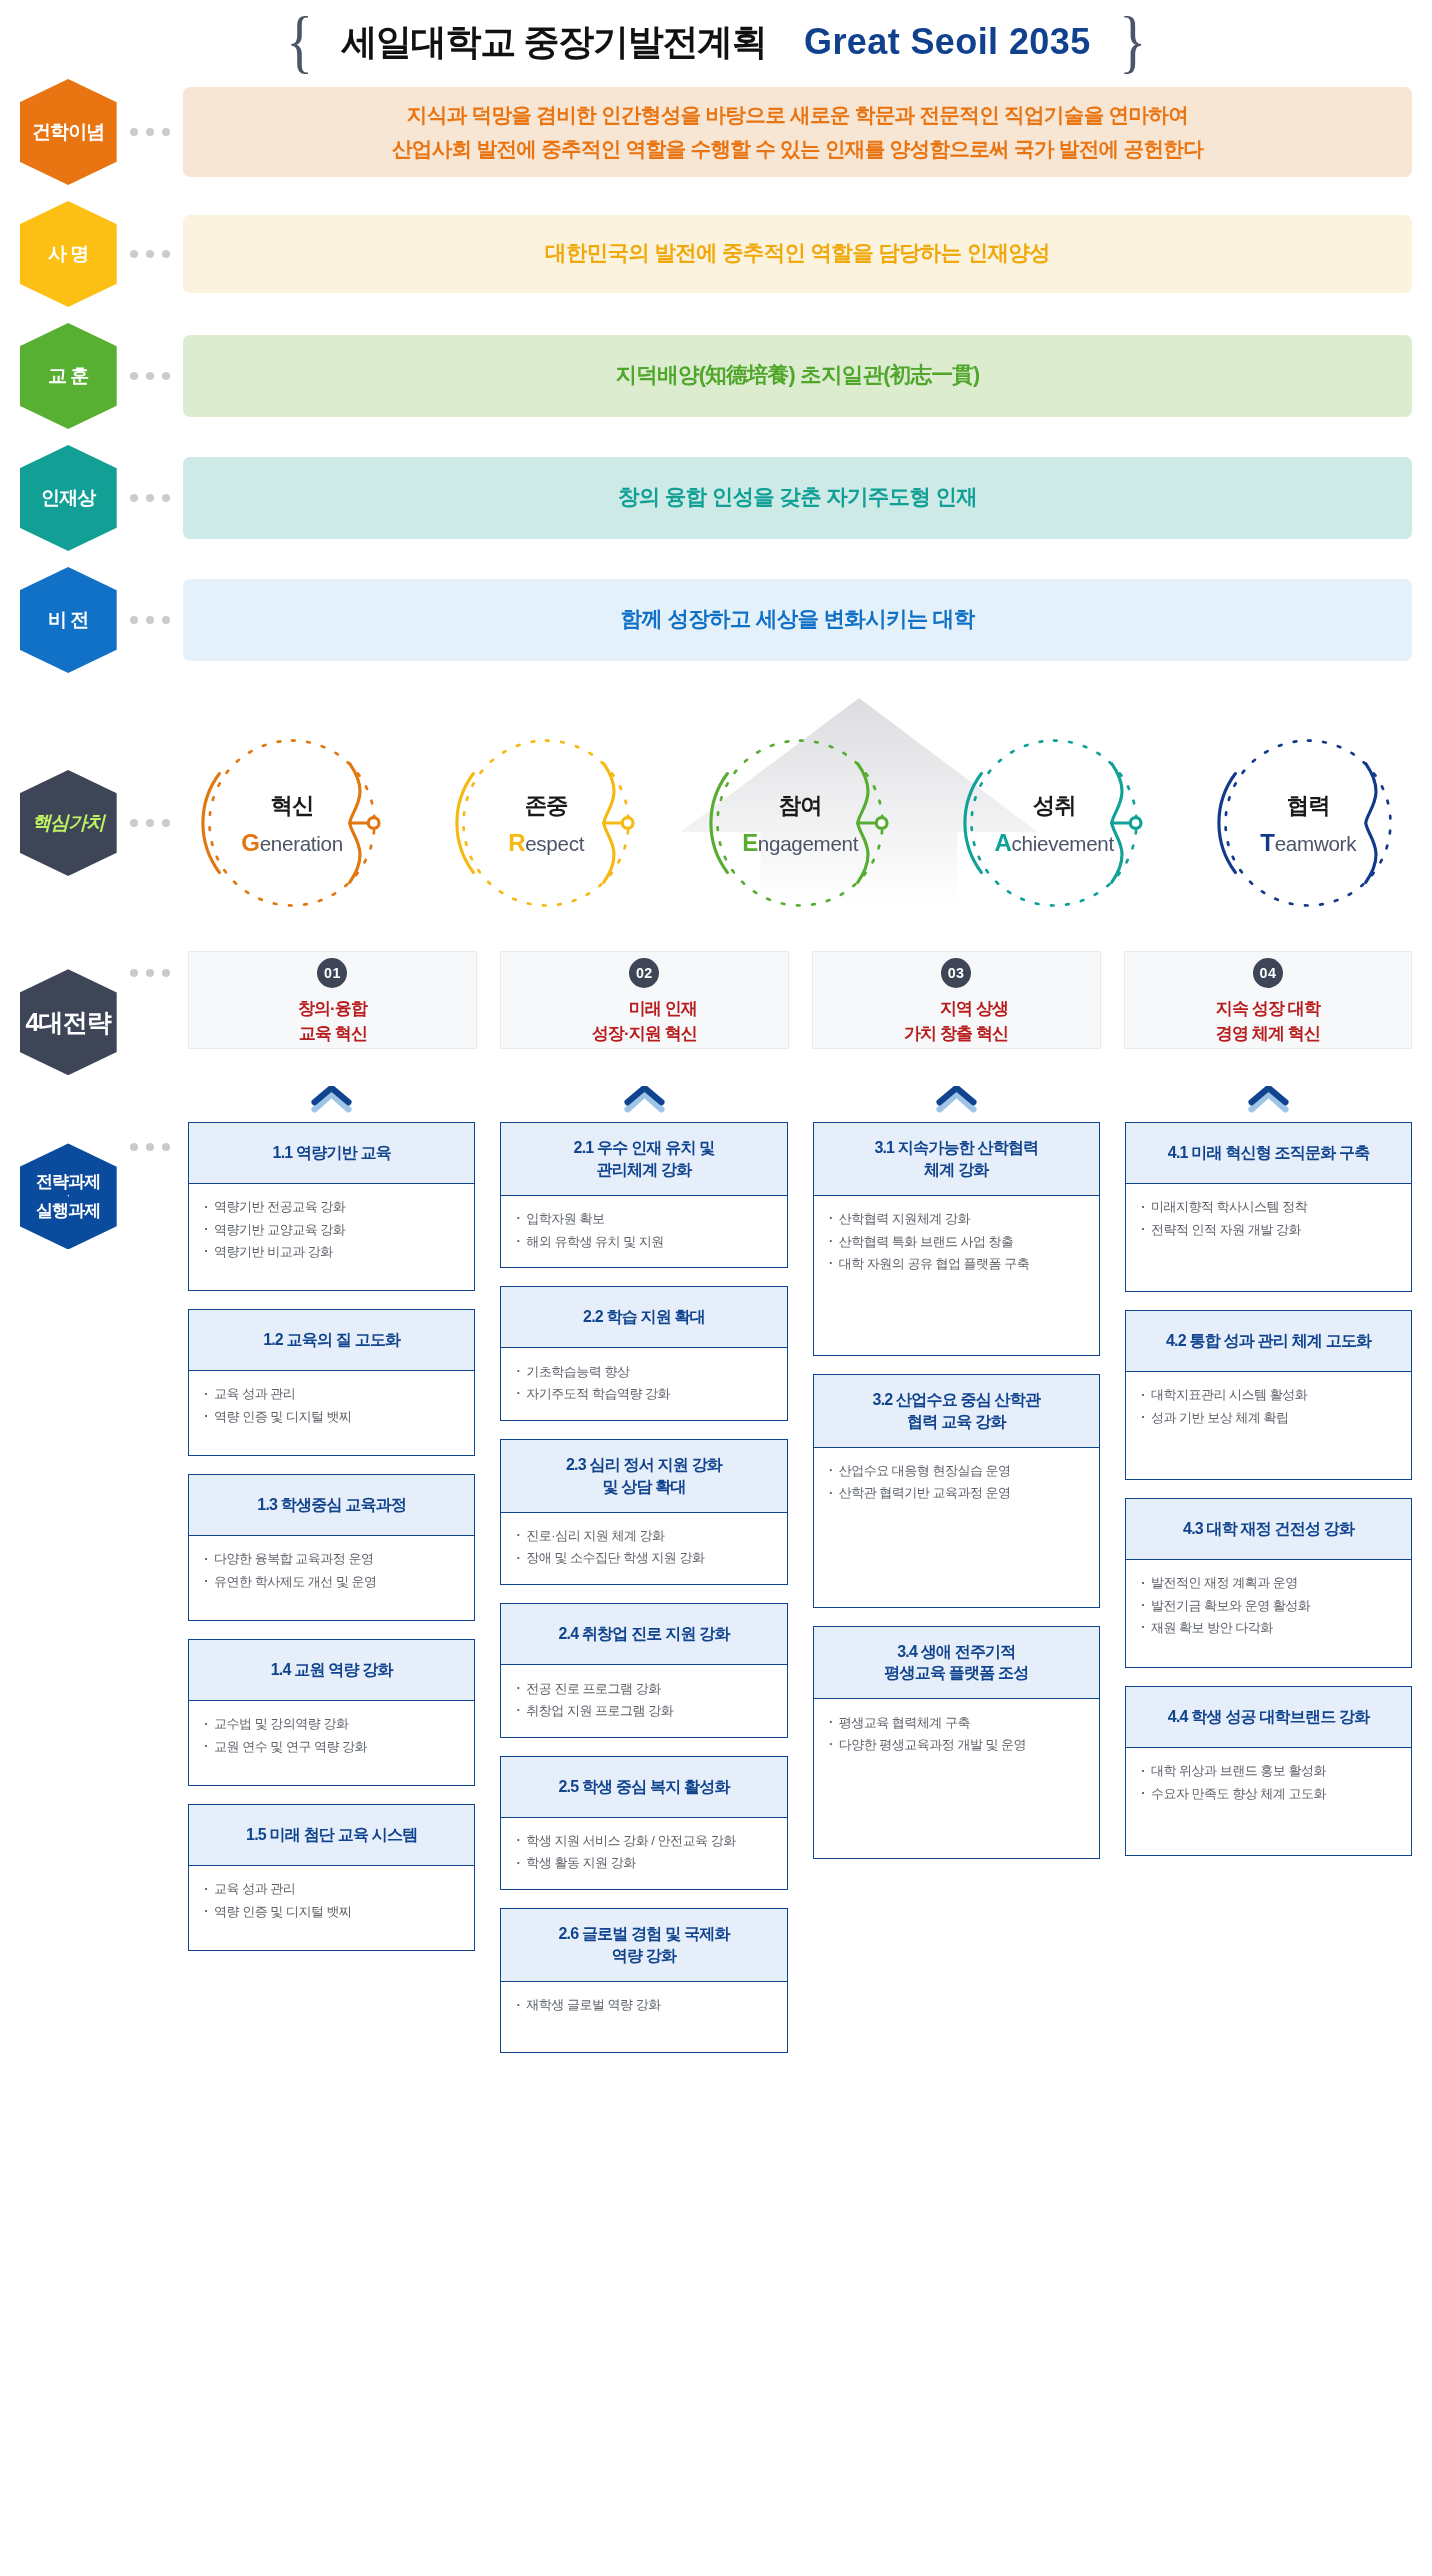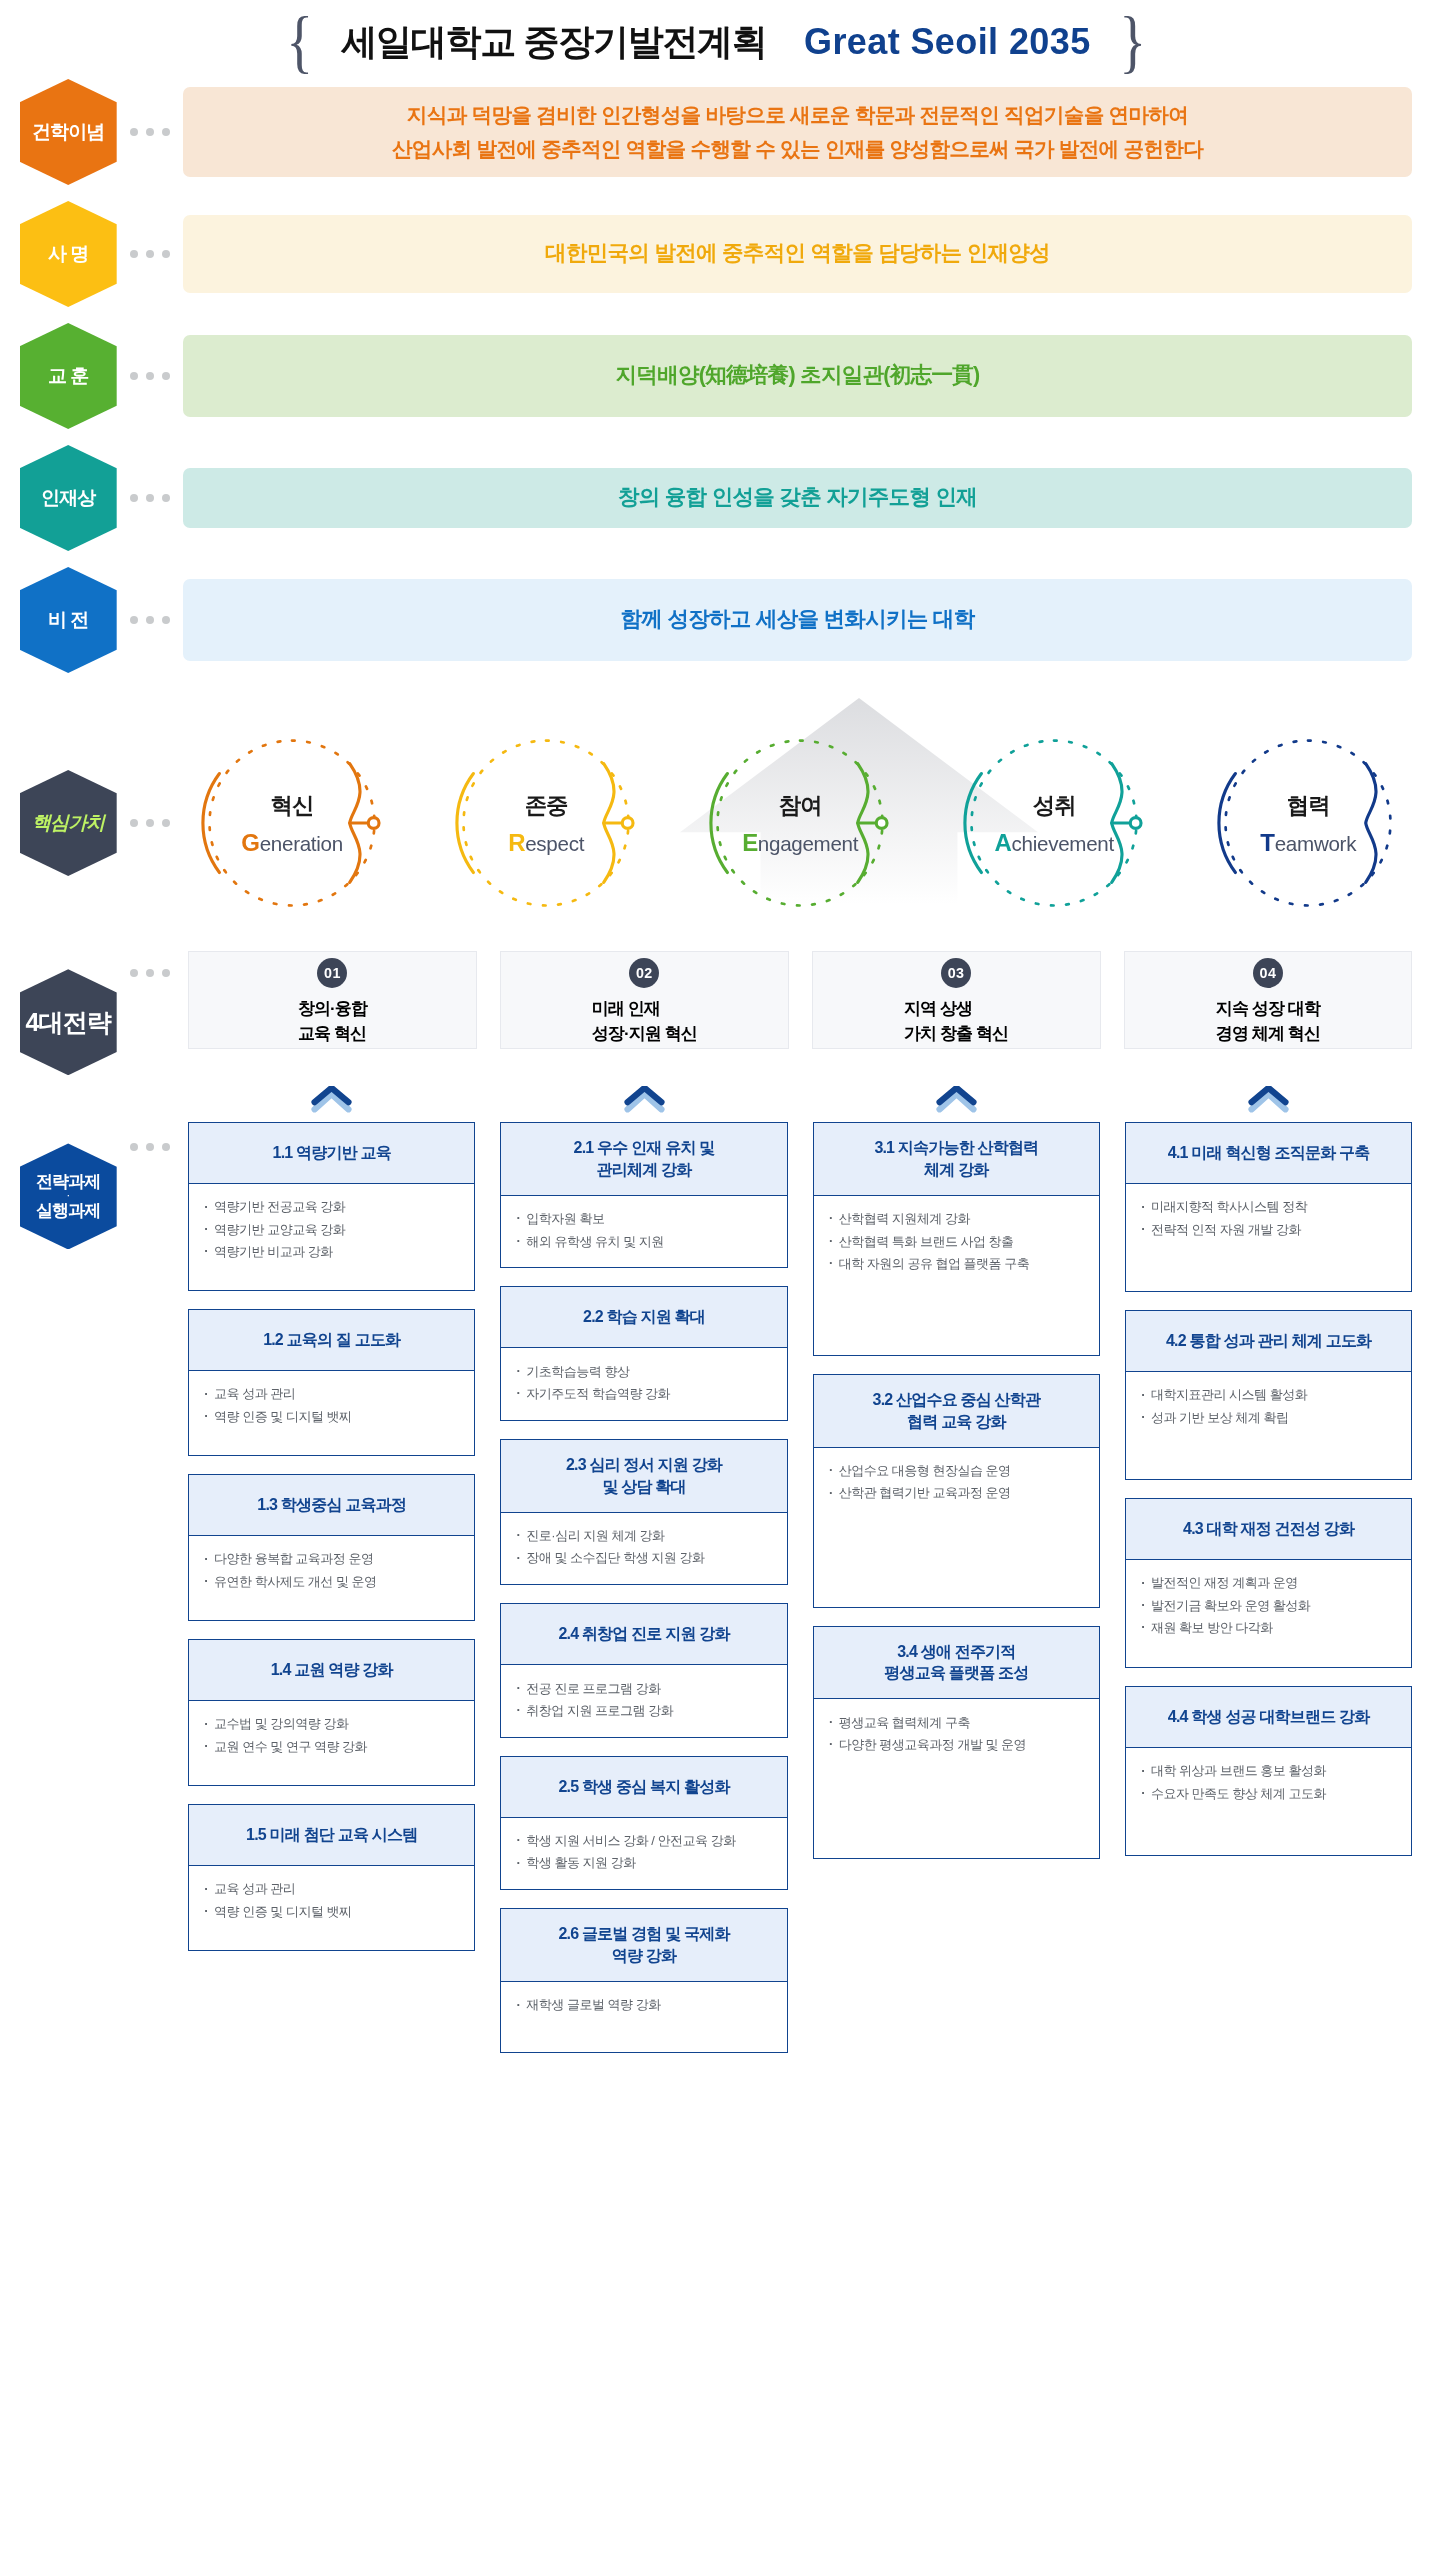--- a/index.html
+++ b/index.html
@@ -196,22 +196,22 @@
   }
   .snum {
     width: 30px; height: 30px; border-radius: 50%;
     background: #3d4557; color: #fff;
     font-size: 14.3px; font-weight: bold;
     display: flex; align-items: center; justify-content: center;
     margin-bottom: 9px;
     letter-spacing: 0.4px;
   }
   .stext {
-    font-size: 17px; color: #000000; font-weight: 600;
-    text-align: left; line-height: 1.45; letter-spacing: -0.9px;
+    font-size: 17px; color: #b91c1c; font-weight: 600;
+    text-align: right; line-height: 1.45; letter-spacing: -0.9px;
   }
   .stext span { display: block; }
 
   
   .chevron-row {
     display: flex;
     padding: 0 19.7px;
     margin-top: 10.7px;
   }
   .chevron-spacer { flex: 0 0 163px; }
@@ -346,21 +346,21 @@
         </div>
       </div>
     </div>
     <div class="idrow">
       <div class="hex" style="background: rgb(18, 160, 150);">인재상</div>
       <div class="dots">
         <i></i>
         <i></i>
         <i></i>
       </div>
-      <div class="bannerbox" style="background: rgb(205, 234, 230); color: rgb(18, 160, 150); height: 60px; font-size: 21.5px;">
+      <div class="bannerbox" style="background: rgb(205, 234, 230); color: rgb(18, 160, 150); height: 82px; font-size: 21.5px;">
         <div class="lines">
           <span>창의 융합 인성을 갖춘 자기주도형 인재</span>
         </div>
       </div>
     </div>
     <div class="idrow">
       <div class="hex" style="background: rgb(16, 113, 198);">비 전</div>
       <div class="dots">
         <i></i>
         <i></i>

